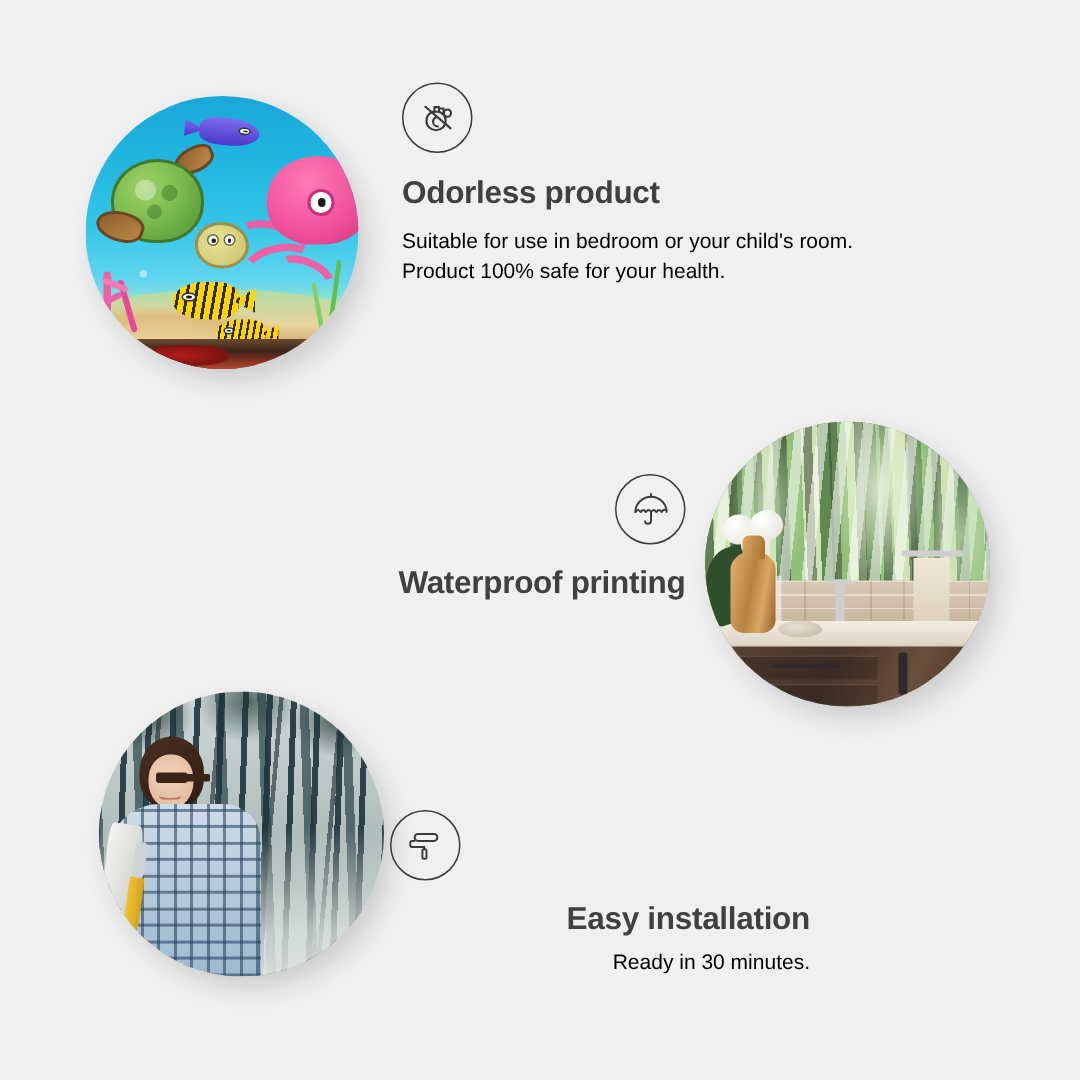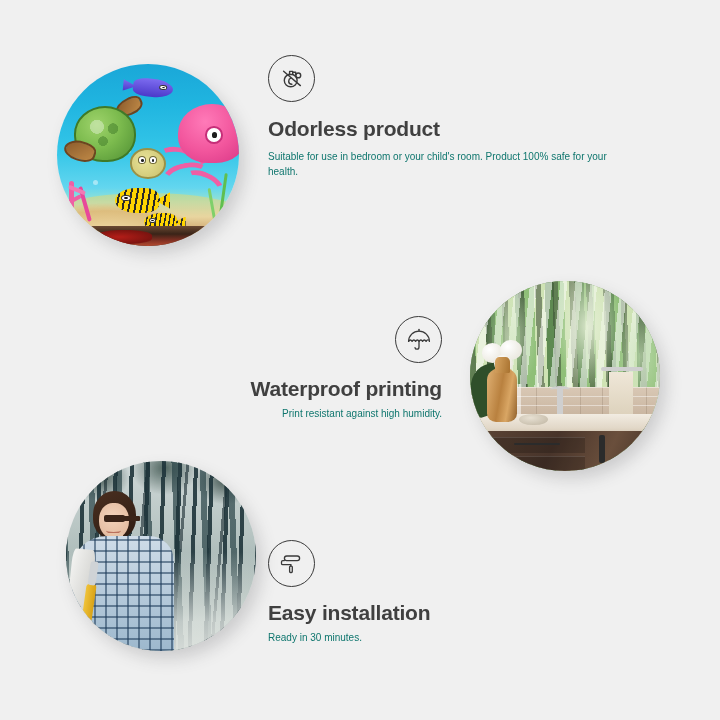--- a/index.html
+++ b/index.html
@@ -267,38 +267,38 @@
   }
   .f-icon svg { display:block; }
 
   .f-title {
     font-size: 21px;
     font-weight: bold;
     color: #404040;
     letter-spacing: -.2px;
   }
   .f-desc {
-    font-size: 10px;
-    color: #0f766e;
+    font-size: 14px;
+    color: #000000;
     line-height: 1.45;
   }
 
   
   #feature-odorless { left: 268px; top: 55px; width: 340px; }
   #feature-odorless .f-title { margin-top: 15px; }
   #feature-odorless .f-desc  { margin-top: 9px; }
 
   
-  #feature-waterproof { left: 142px; top: 316px; width: 300px; text-align: right; }
+  #feature-waterproof { left: 157px; top: 316px; width: 300px; text-align: right; }
   #feature-waterproof .f-icon { margin-left: auto; }
   #feature-waterproof .f-title { margin-top: 14px; }
   #feature-waterproof .f-desc  { margin-top: 6px; }
 
   
-  #feature-install { left: 268px; top: 540px; width: 280px; }
+  #feature-install { left: 260px; top: 540px; width: 280px; text-align: right; }
   #feature-install .f-title { margin-top: 14px; }
   #feature-install .f-desc  { margin-top: 6px; }
 </style>
 </head>
 <body>
 
 <div class="stage">
 
   <div class="photo" id="photo-ocean">
     <div class="inner">
@@ -371,21 +371,20 @@
   <div class="feature" id="feature-waterproof">
     <div class="f-icon">
       <svg width="30" height="30" viewBox="0 0 30 30" fill="none" stroke="#3a3a3a" stroke-width="1.3" stroke-linecap="round" stroke-linejoin="round">
         <path d="M4.6 16.4 c0 -5.7 4.7 -10.3 10.4 -10.3 c5.7 0 10.4 4.6 10.4 10.3"></path>
         <path d="M4.6 16.4 c1.0 -1.9 2.5 -1.9 3.5 0 c1.0 -1.9 2.5 -1.9 3.5 0 c1.0 -1.9 2.5 -1.9 3.5 0 c1.0 -1.9 2.5 -1.9 3.5 0 c1.0 -1.9 2.5 -1.9 3.5 0 c0.6 -1.2 1.5 -1.7 2.3 -1.4"></path>
         <path d="M15 16.4 V22.0 c0 1.3 -1.0 2.2 -2.1 2.2 c-1.0 0 -1.8 -0.7 -1.9 -1.6"></path>
         <path d="M15 6.1 V4.3"></path>
       </svg>
     </div>
     <div class="f-title">Waterproof printing</div>
-    <div class="f-desc">Print resistant against high humidity.</div>
   </div>
 
   <div class="photo" id="photo-bath">
     <div class="inner">
       <div class="bath-wall"></div>
       <div class="bath-tile"></div>
       <div class="mirror-edge"></div>
       <div class="towel-bar"></div>
       <div class="towel"></div>
       <div class="faucet"></div>

